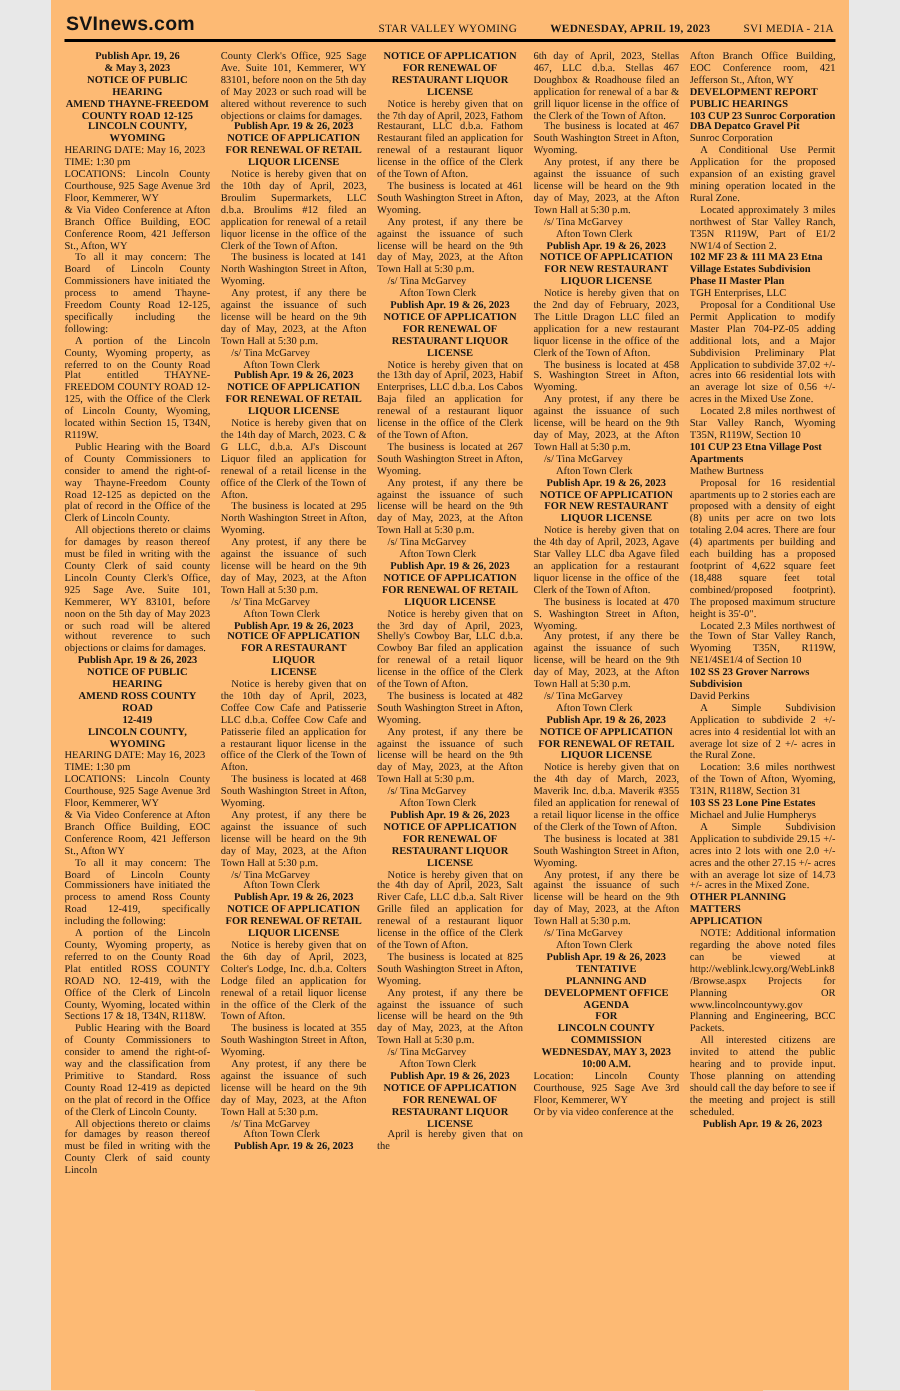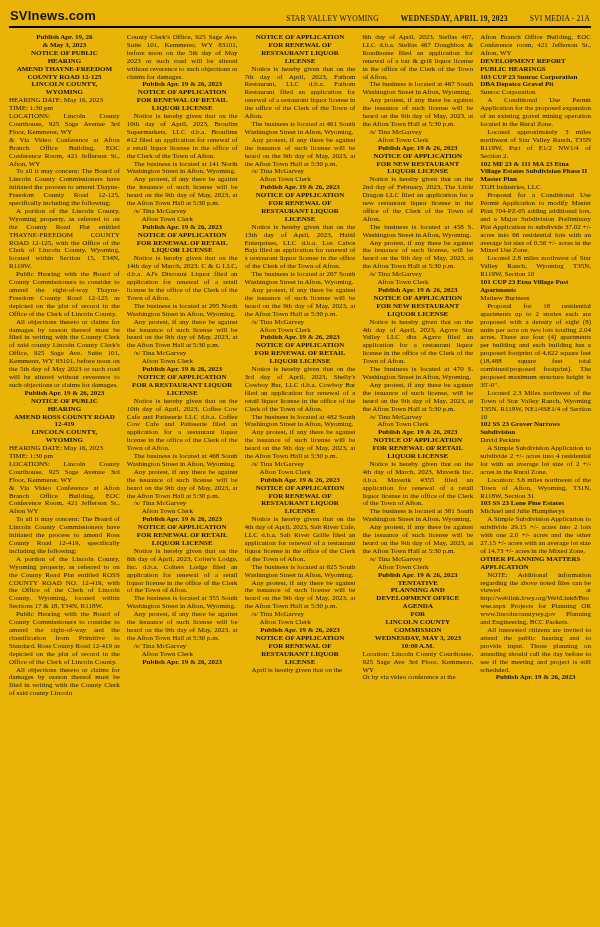--- a/index.html
+++ b/index.html
@@ -1,18 +1,18 @@
 <!DOCTYPE html>
 <html lang="en"><head>
 <meta charset="utf-8">
 <style>
   html,body{margin:0;padding:0;background:#e8e8e8;}
   .page{
-    position:relative;box-sizing:border-box;width:600px;height:927px;
-    margin:0 auto;background:#eab308;color:#141414;overflow:hidden;
+    position:relative;box-sizing:border-box;width:532px;height:927px;
+    margin:0 auto;background:#fdba74;color:#141414;overflow:hidden;
     padding:7px 9px 5px;font-family:"Liberation Serif",serif;
   }
   .folio{display:flex;justify-content:space-between;align-items:flex-end;padding:2px 1px 0;}
   .masthead{font:bold 13px/1 "Liberation Sans",sans-serif;letter-spacing:.2px;}
   .dateline{font:7.5px/1 "Liberation Serif",serif;letter-spacing:.2px;white-space:nowrap;}
   .dateline span{margin-left:20px;}
   .dateline .bold{font-weight:bold;}
   .rule{height:2px;background:#000;margin:4px 0 6px;}
   .columns{display:flex;gap:7px;height:898px;overflow:hidden;}
   .col{
@@ -211,21 +211,21 @@
       </section>
       <section class="col">
         <p class="b-cont">Afton Branch Office Building, EOC Conference room, 421 Jefferson St., Afton, WY</p>
         <p class="b-subhead">DEVELOPMENT REPORT</p>
         <p class="b-subhead">PUBLIC HEARINGS</p>
         <p class="b-subhead">103 CUP 23 Sunroc Corporation DBA Depatco Gravel Pit</p>
         <p class="b-plain">Sunroc Corporation</p>
         <p class="b-para">A Conditional Use Permit Application for the proposed expansion of an existing gravel mining operation located in the Rural Zone.</p>
         <p class="b-para">Located approximately 3 miles northwest of Star Valley Ranch, T35N R119W, Part of E1/2 NW1/4 of Section 2.</p>
         <p class="b-subhead">102 MF 23 &amp; 111 MA 23 Etna Village Estates Subdivision Phase II Master Plan</p>
-        <p class="b-plain">TGH Industries, LLC</p>
+        <p class="b-plain">TGH Enterprises, LLC</p>
         <p class="b-para">Proposal for a Conditional Use Permit Application to modify Master Plan 704-PZ-05 adding additional lots, and a Major Subdivision Preliminary Plat Application to subdivide 37.02 +/- acres into 66 residential lots with an average lot size of 0.56 +/- acres in the Mixed Use Zone.</p>
         <p class="b-para">Located 2.8 miles northwest of Star Valley Ranch, Wyoming T35N, R119W, Section 10</p>
         <p class="b-subhead">101 CUP 23 Etna Village Post Apartments</p>
         <p class="b-plain">Mathew Burtness</p>
         <p class="b-para">Proposal for 16 residential apartments up to 2 stories each are proposed with a density of eight (8) units per acre on two lots totaling 2.04 acres. There are four (4) apartments per building and each building has a proposed footprint of 4,622 square feet (18,488 square feet total combined/proposed footprint). The proposed maximum structure height is 35'-0".</p>
         <p class="b-para">Located 2.3 Miles northwest of the Town of Star Valley Ranch, Wyoming T35N, R119W, NE1/4SE1/4 of Section 10</p>
         <p class="b-subhead">102 SS 23 Grover Narrows Subdivision</p>
         <p class="b-plain">David Perkins</p>
         <p class="b-para">A Simple Subdivision Application to subdivide 2 +/- acres into 4 residential lot with an average lot size of 2 +/- acres in the Rural Zone.</p>
         <p class="b-para">Location: 3.6 miles northwest of the Town of Afton, Wyoming, T31N, R118W, Section 31</p>

